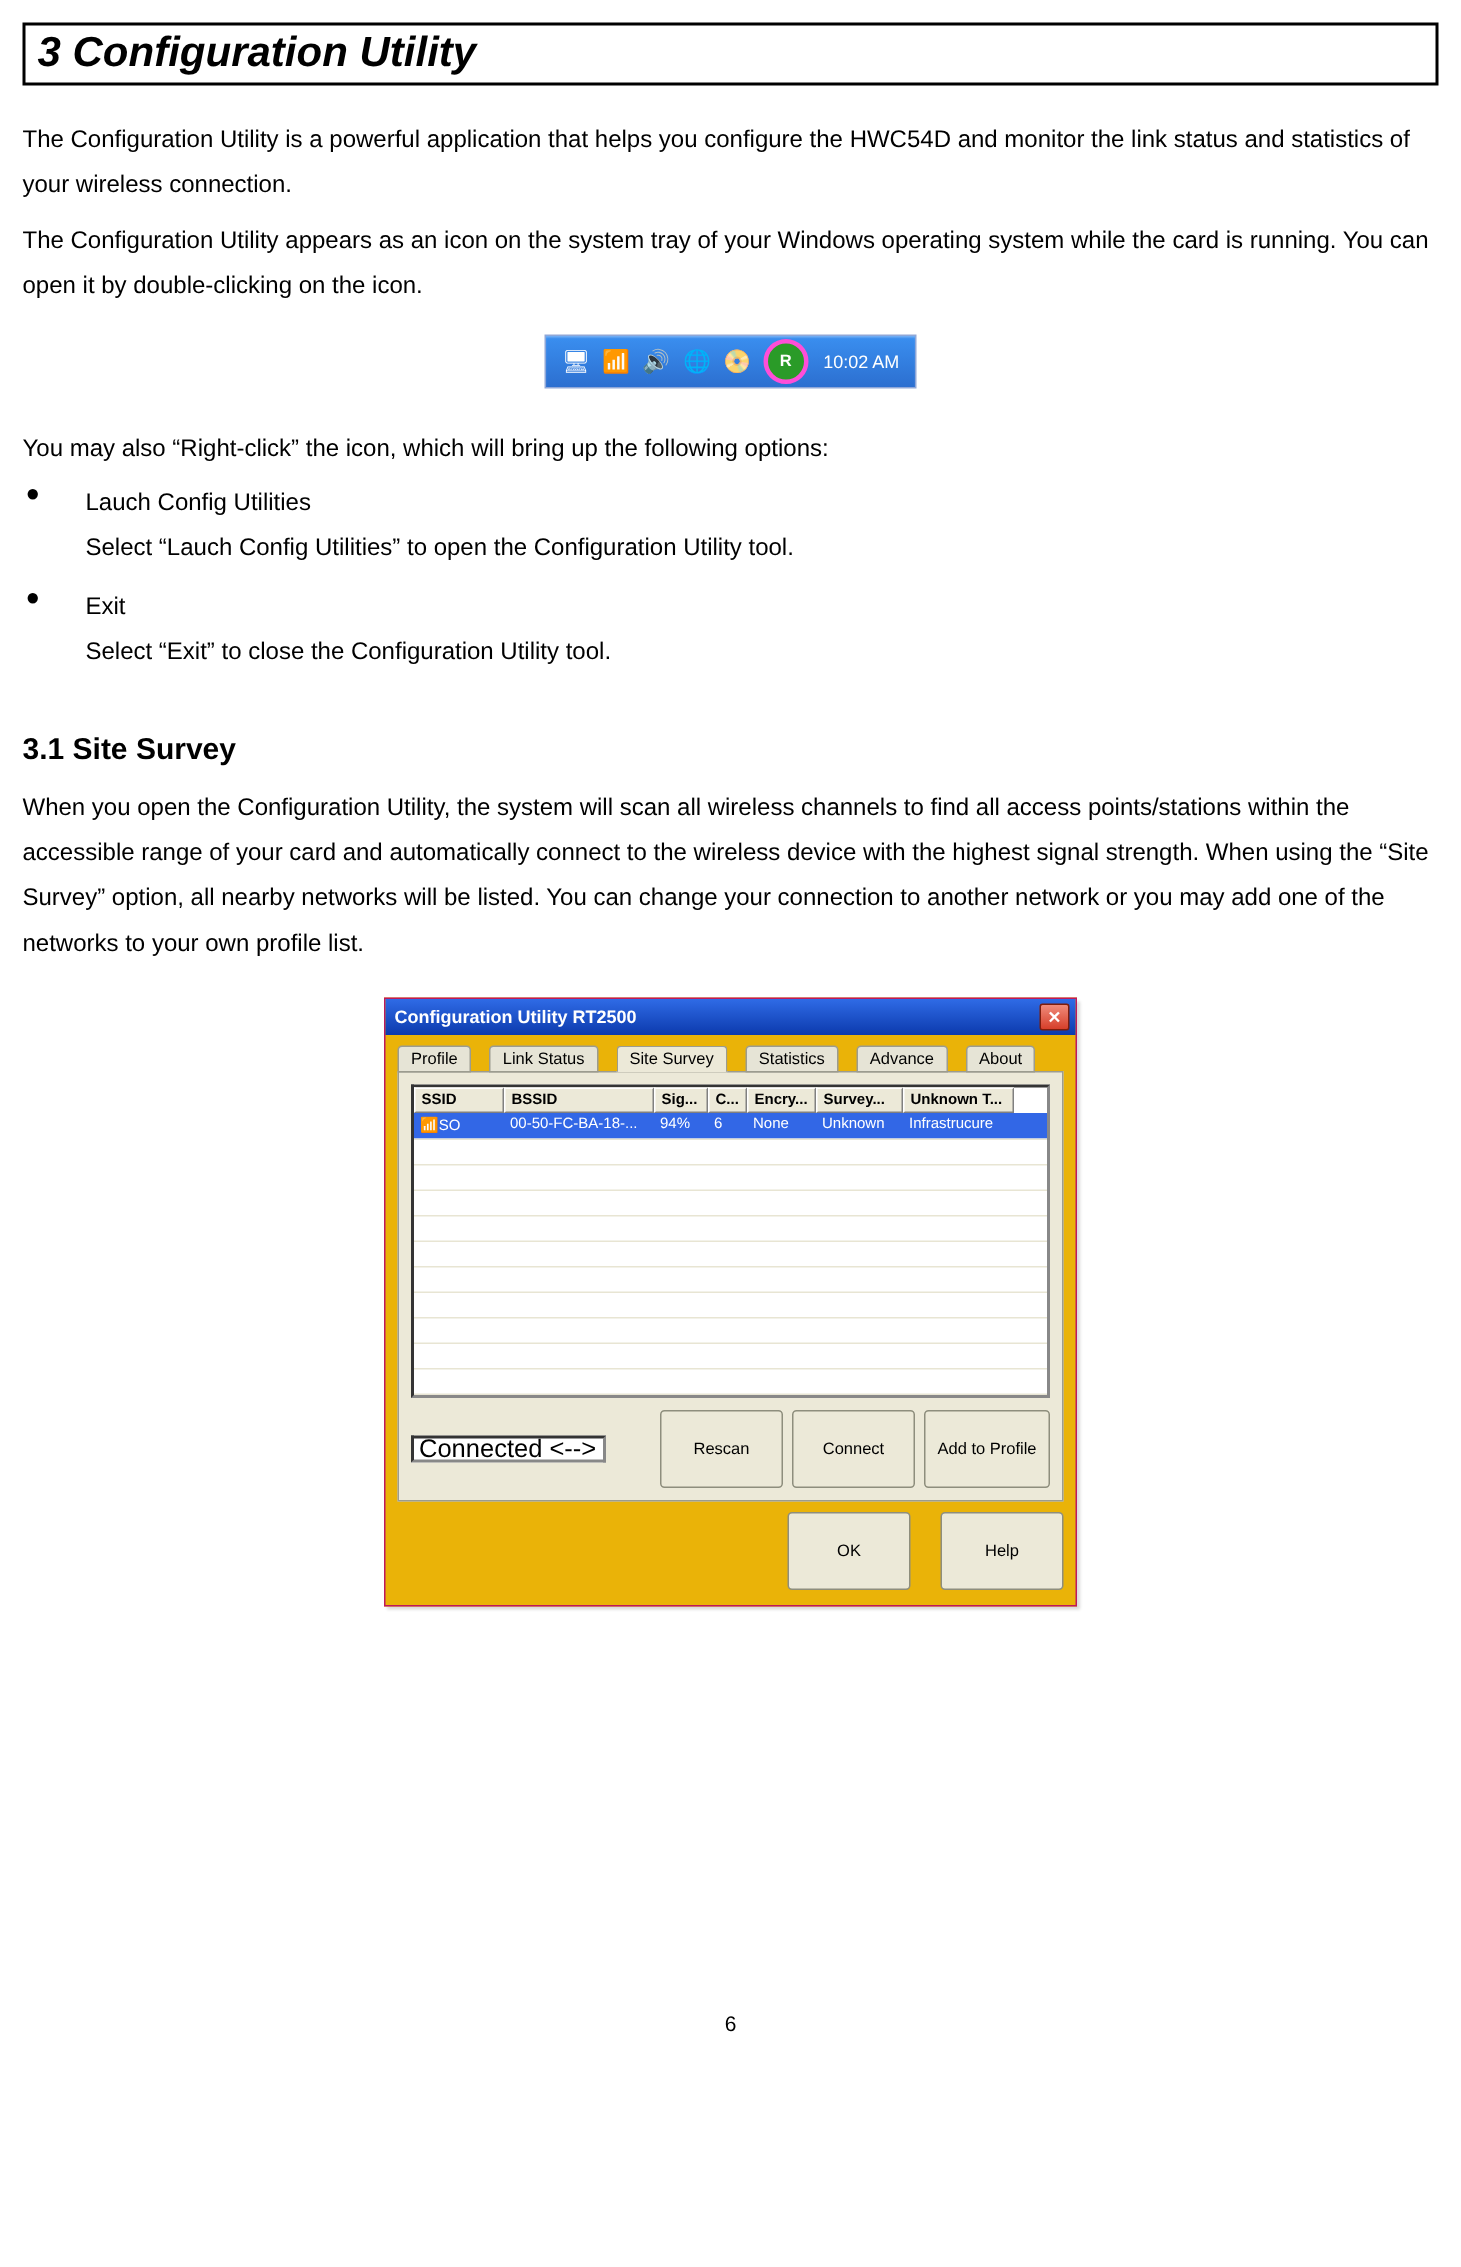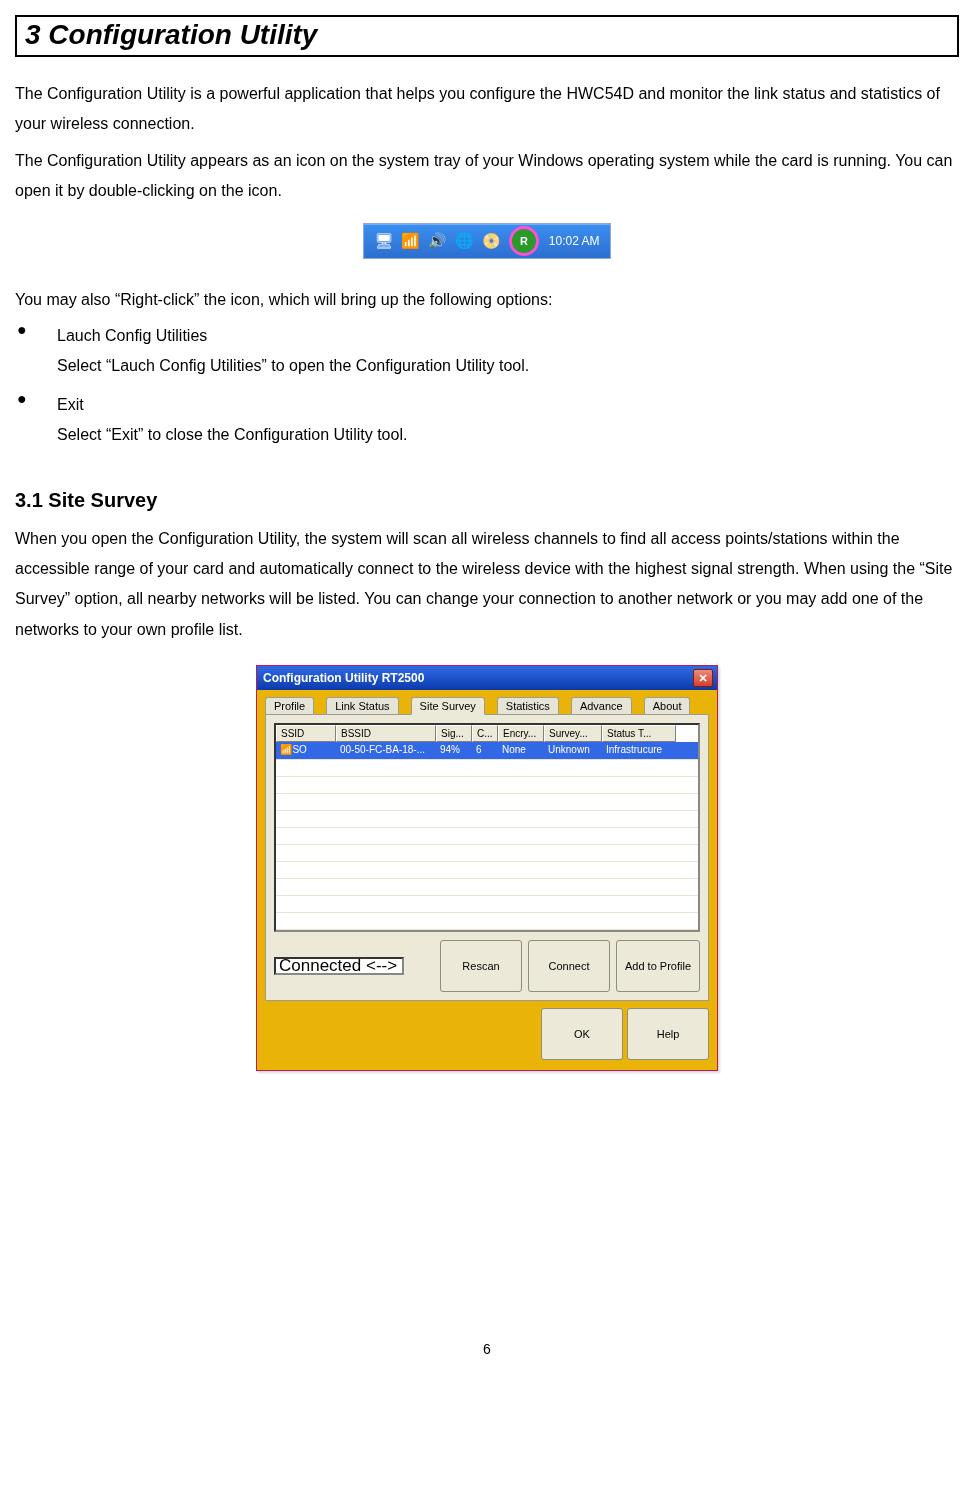--- a/index.html
+++ b/index.html
@@ -117,21 +117,21 @@
       box-sizing:border-box;
       overflow:hidden;
       white-space:nowrap;
       padding: 2px 4px;
     }
     .th {
       background:#ece9d8;
       border:1px solid #fff;
       border-right-color:#808080;
       border-bottom-color:#808080;
-      font-weight:normal;
+      font-weight:bold;
     }
     .table-row {
       border-bottom:1px solid #e8e5d3;
       height:16px;
     }
     .table-row.sel {
       background:linear-gradient(180deg,#3267e6,#3267e6);
       color:#fff;
       height:17px;
     }
@@ -156,21 +156,21 @@
       padding:19px 0;
       font-size:11px;
       color:#000;
       text-align:center;
     }
     .btn-w1{width:82px}
     .btn-w2{width:84px}
     .dialog-footer {
       display:flex; justify-content:flex-end;
       padding: 7px 8px 10px 8px;
-      gap:4px;
+      gap:20px;
     }
     .page-number {
       text-align:center;
       font-size:14px;
       margin-top: 270px;
     }
   </style>
 </head>
 <body>
 
@@ -236,21 +236,21 @@
 
     <div class="tabbody">
       <div class="table-frame">
         <div class="table-head">
           <div class="th col1">SSID</div>
           <div class="th col2">BSSID</div>
           <div class="th col3">Sig...</div>
           <div class="th col4">C...</div>
           <div class="th col5">Encry...</div>
           <div class="th col6">Survey...</div>
-          <div class="th col7">Status T...</div>
+          <div class="th col7">Unknown T...</div>
         </div>
         <div class="table-row sel">
           <div class="tc col1"><span style="color:#a2ff00;">📶</span><span>SO</span></div>
           <div class="tc col2">00-50-FC-BA-18-...</div>
           <div class="tc col3">94%</div>
           <div class="tc col4">6</div>
           <div class="tc col5">None</div>
           <div class="tc col6">Unknown</div>
           <div class="tc col7">Infrastrucure</div>
         </div>

